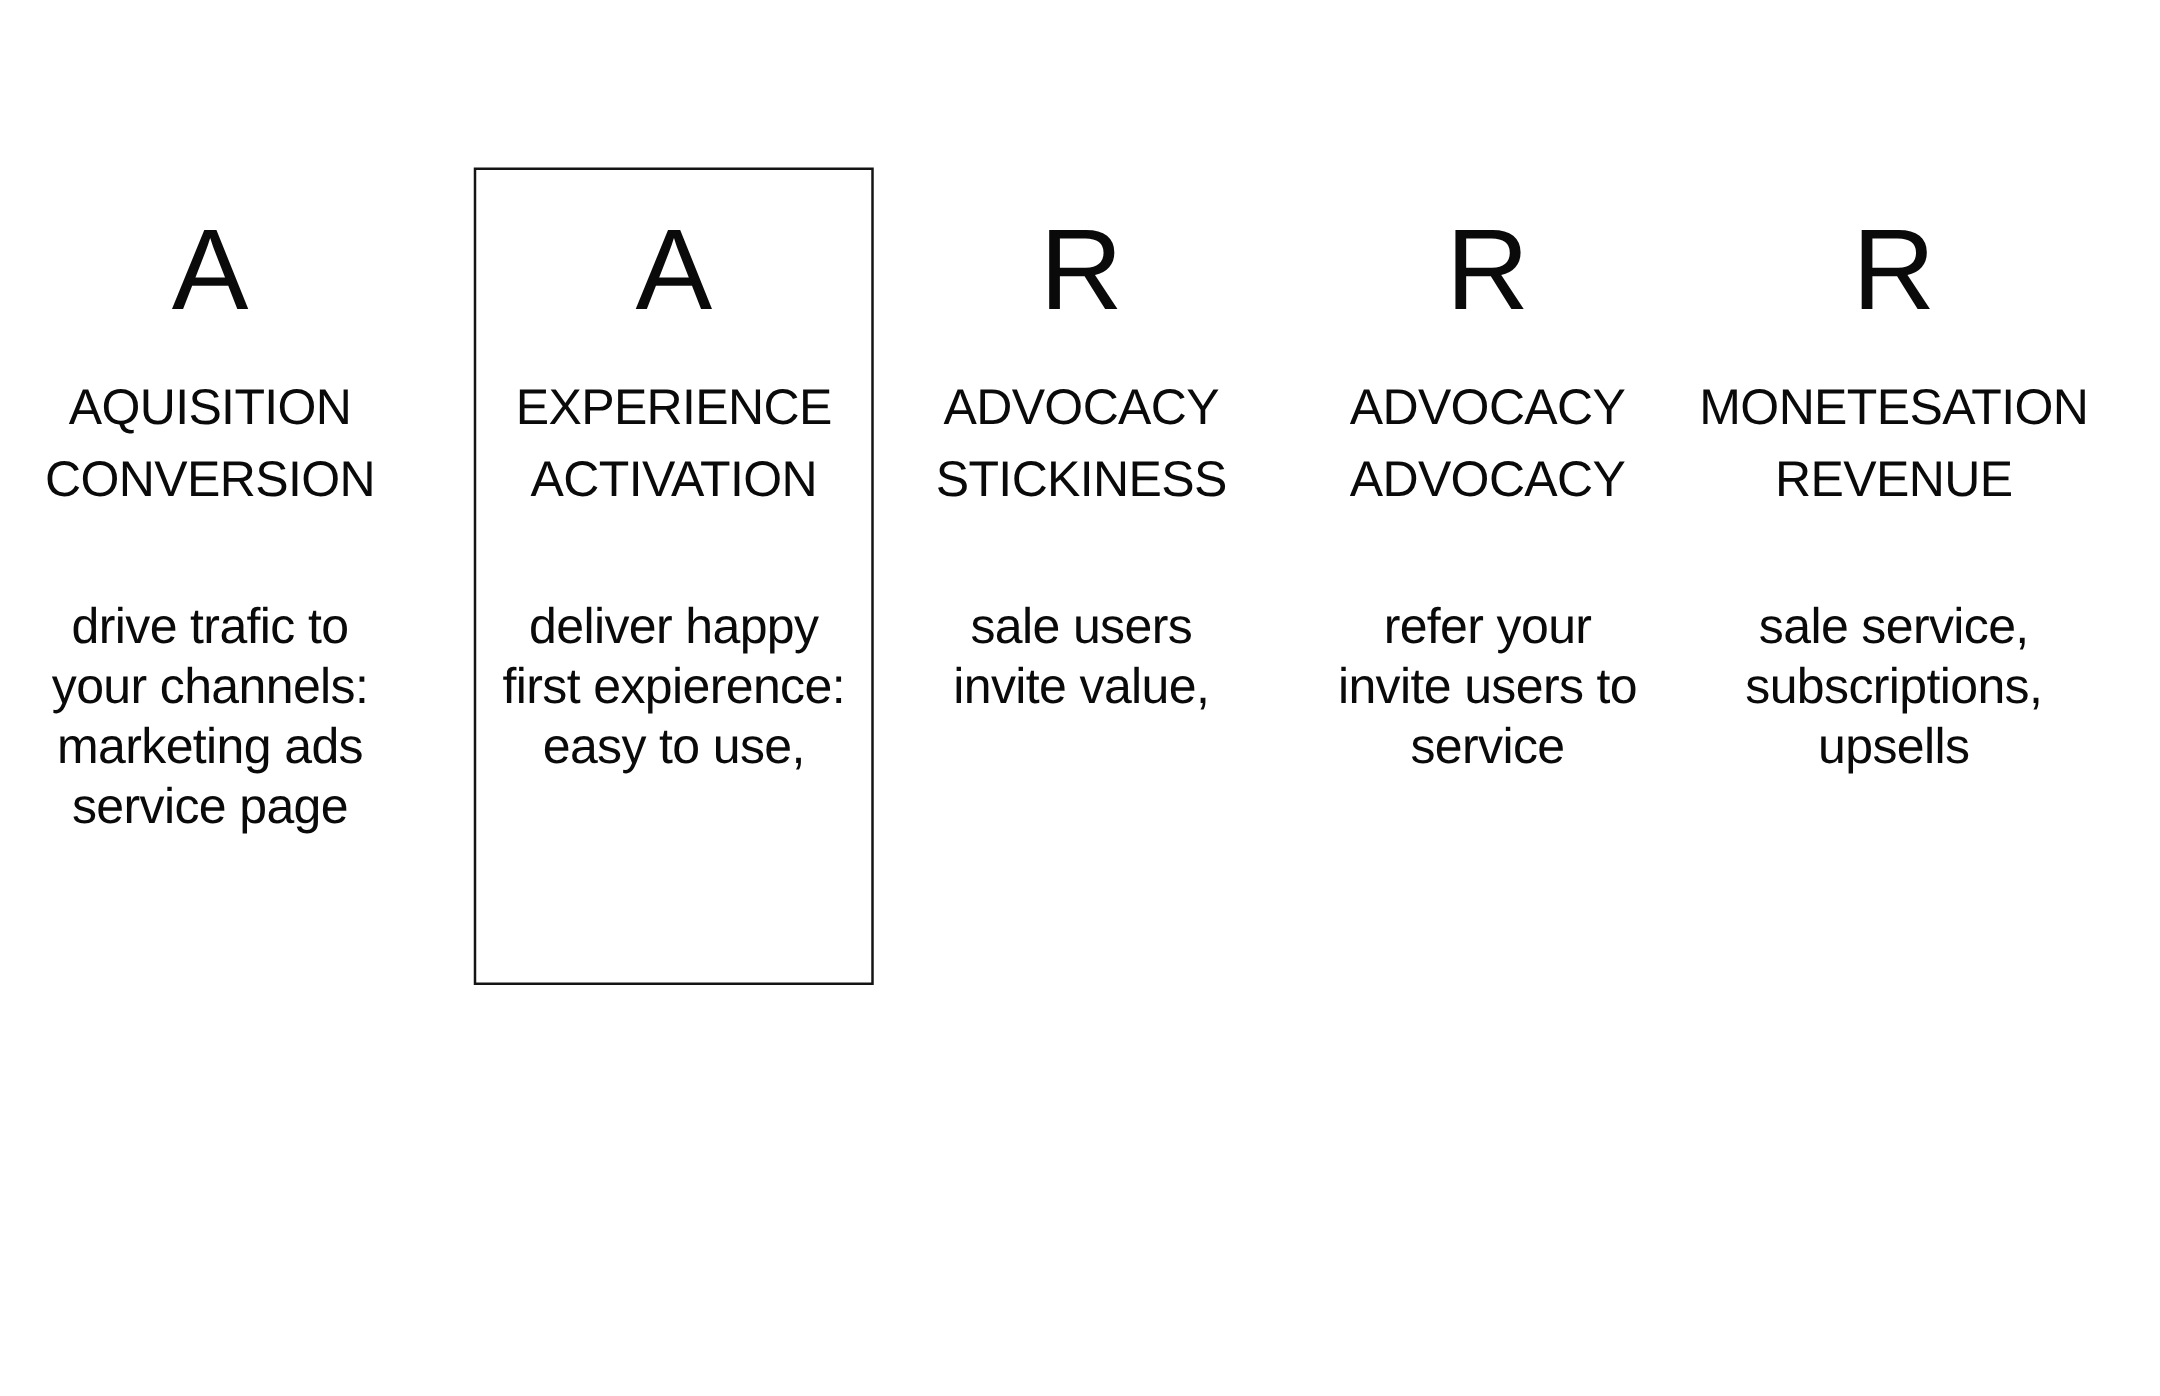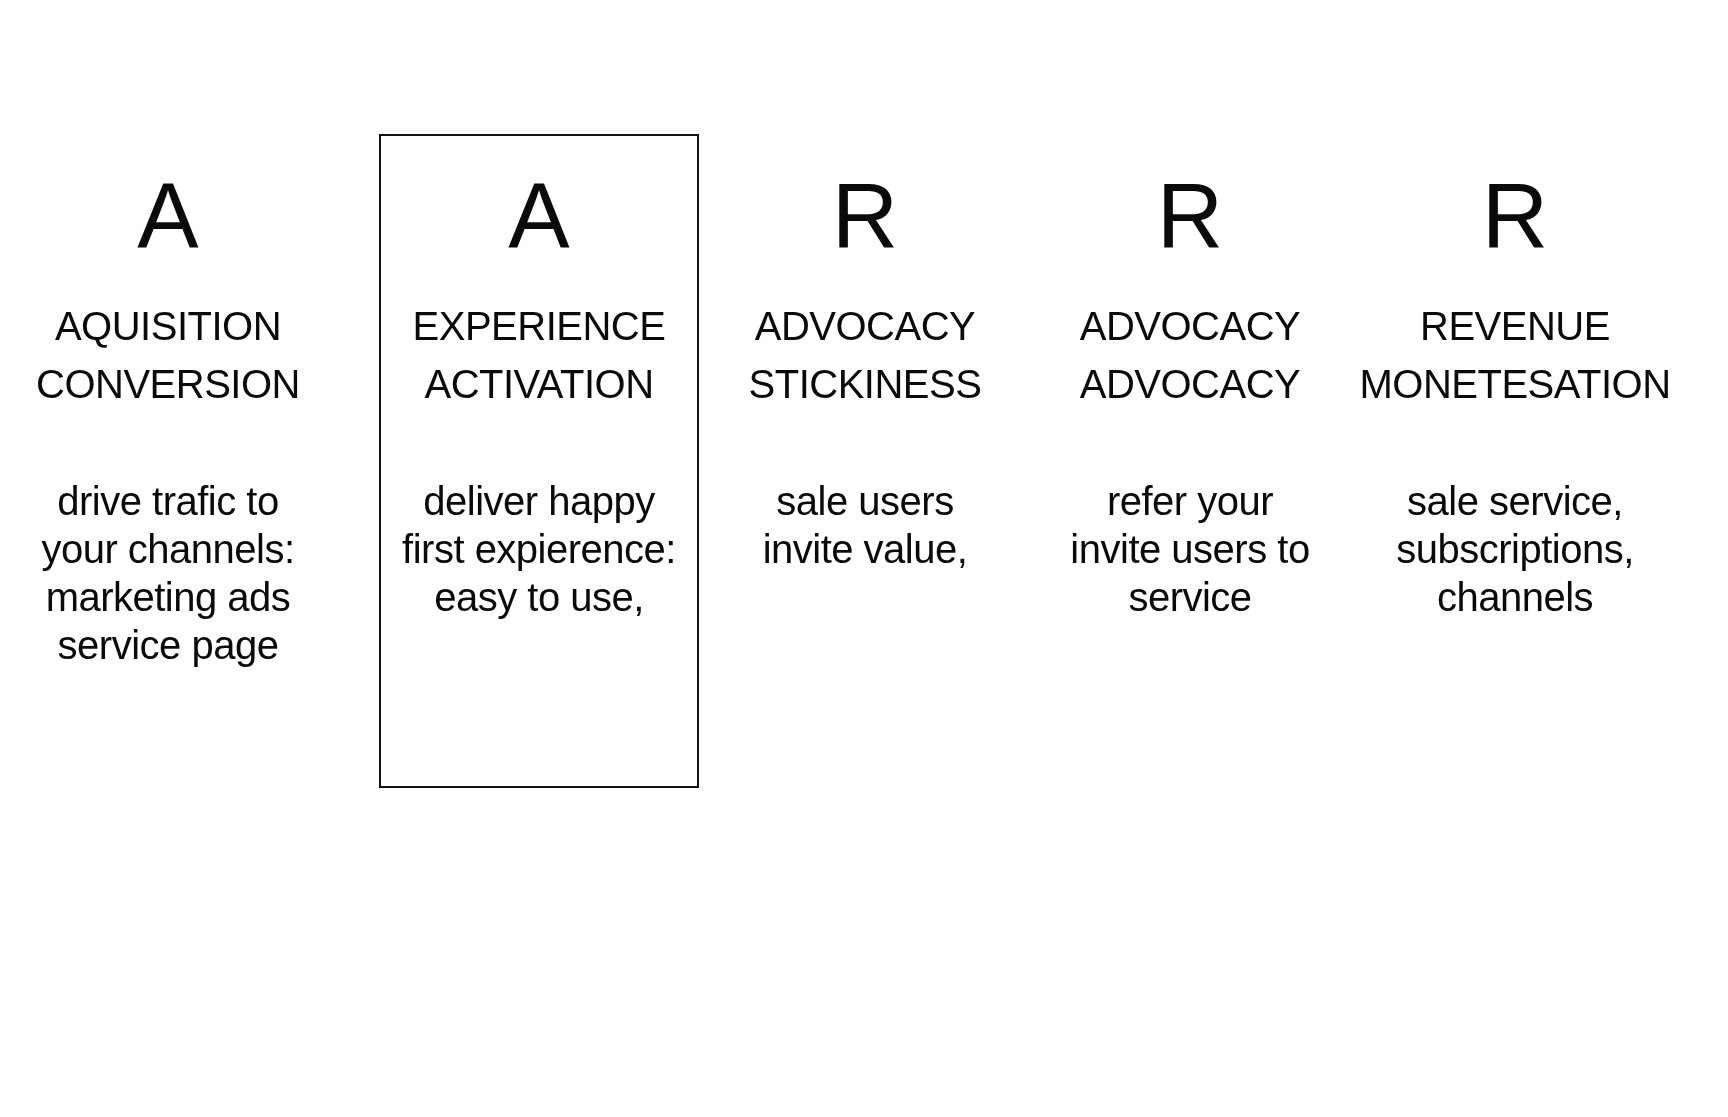--- a/index.html
+++ b/index.html
@@ -128,23 +128,23 @@
     <div class="body-text">
       <span class="tline">refer your</span>
       <span class="tline">invite users to</span>
       <span class="tline">service</span>
     </div>
   </section>
 
   <section class="column col-5">
     <div class="letter">R</div>
     <div class="heading">
+      <span class="tline">MONETESATION</span>
       <span class="tline">REVENUE</span>
-      <span class="tline">MONETESATION</span>
     </div>
     <div class="body-text">
       <span class="tline">sale service,</span>
       <span class="tline">subscriptions,</span>
-      <span class="tline">channels</span>
+      <span class="tline">upsells</span>
     </div>
   </section>
 
 </div>
 
 </body></html>

